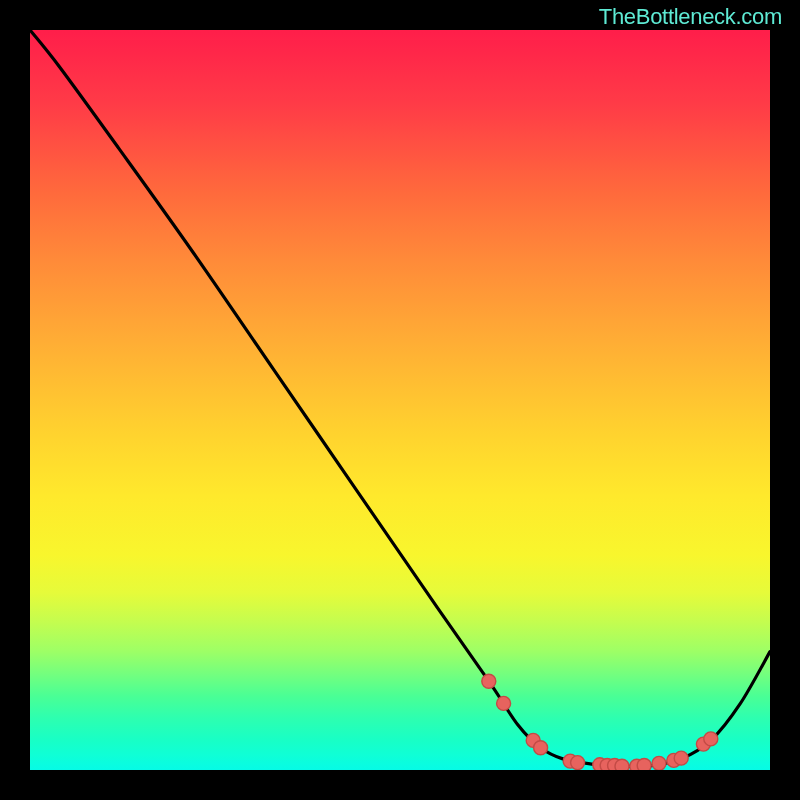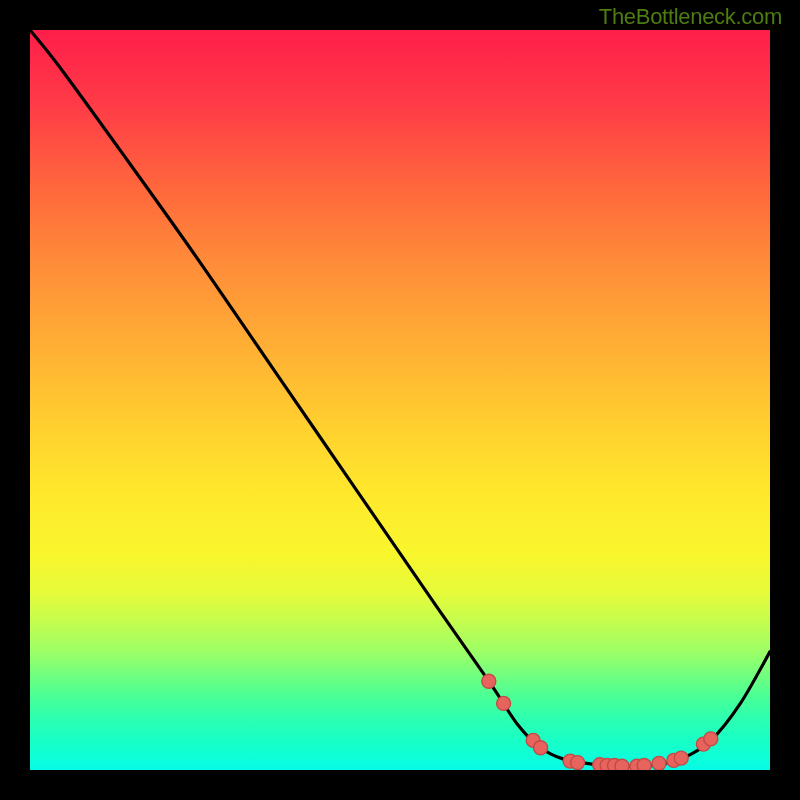--- a/index.html
+++ b/index.html
@@ -8,21 +8,21 @@
     height: 800px;
     background: #000;
     position: relative;
     font-family: Arial, Helvetica, sans-serif;
     overflow: hidden;
   }
   .watermark {
     position: absolute;
     top: 4px;
     right: 18px;
-    color: #4d7c0f;
+    color: #5eead4;
     font-size: 22px;
     font-weight: 500;
     letter-spacing: -0.3px;
     z-index: 50;
   }
   .plot-area {
     position: absolute;
     top: 30px;
     left: 30px;
     width: 740px;

